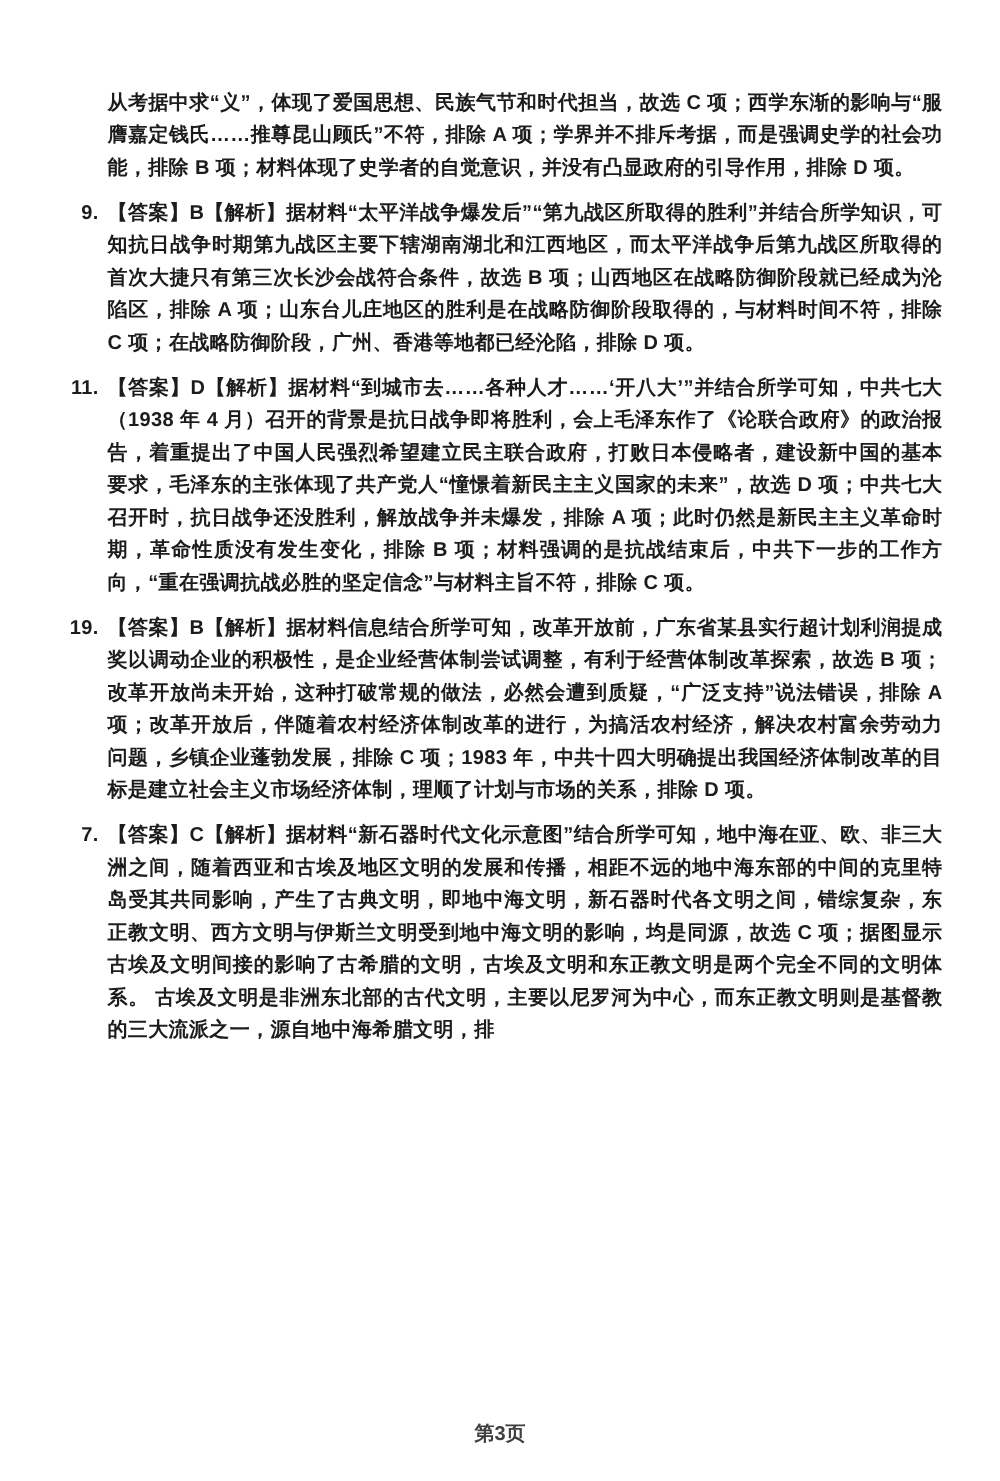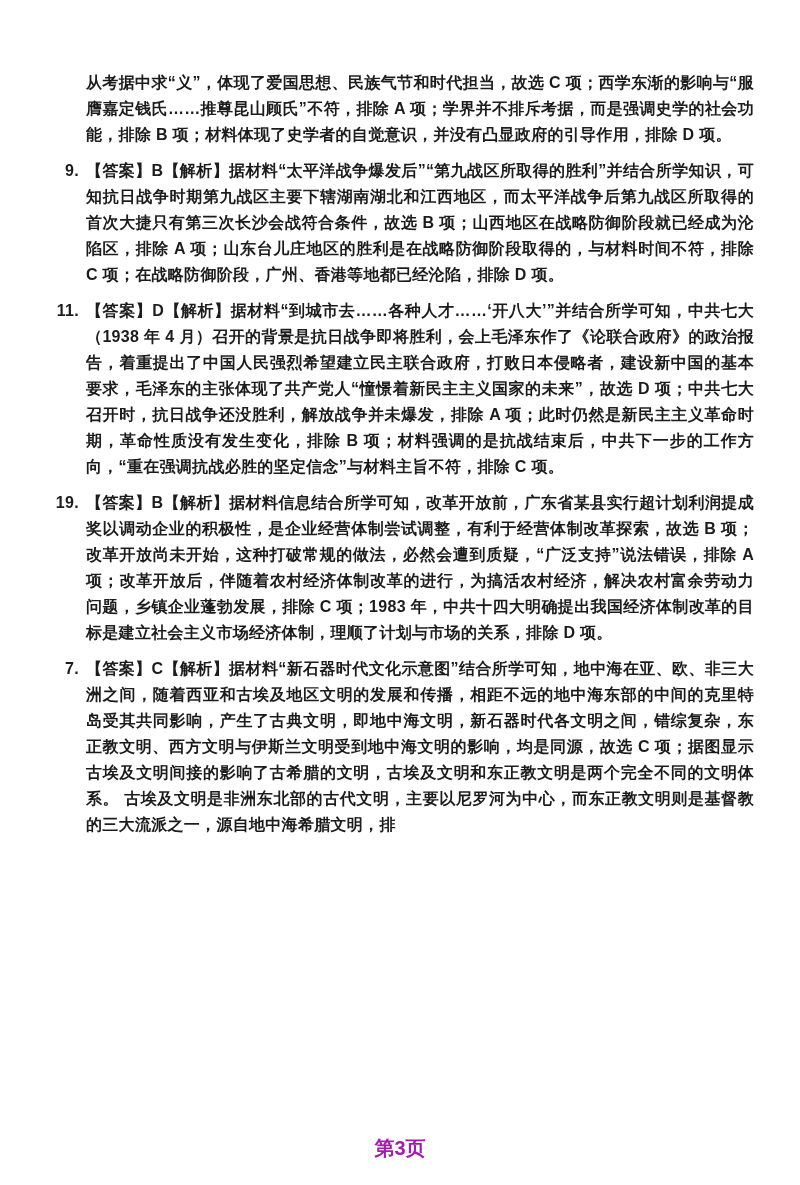--- a/index.html
+++ b/index.html
@@ -42,23 +42,23 @@
     flex: 1;
     text-align: justify;
     text-justify: inter-character;
   }
   .footer {
     position: absolute;
     left: 0;
     right: 0;
     bottom: 26px;
     text-align: center;
-    font-size: 20px;
+    font-size: 16px;
     line-height: 22px;
-    color: #a21caf;
+    color: #404040;
   }
 </style>
 </head>
 <body>
 
 <div class="page">
 
   <div class="content" id="answer-list">
 
     <div class="item">

